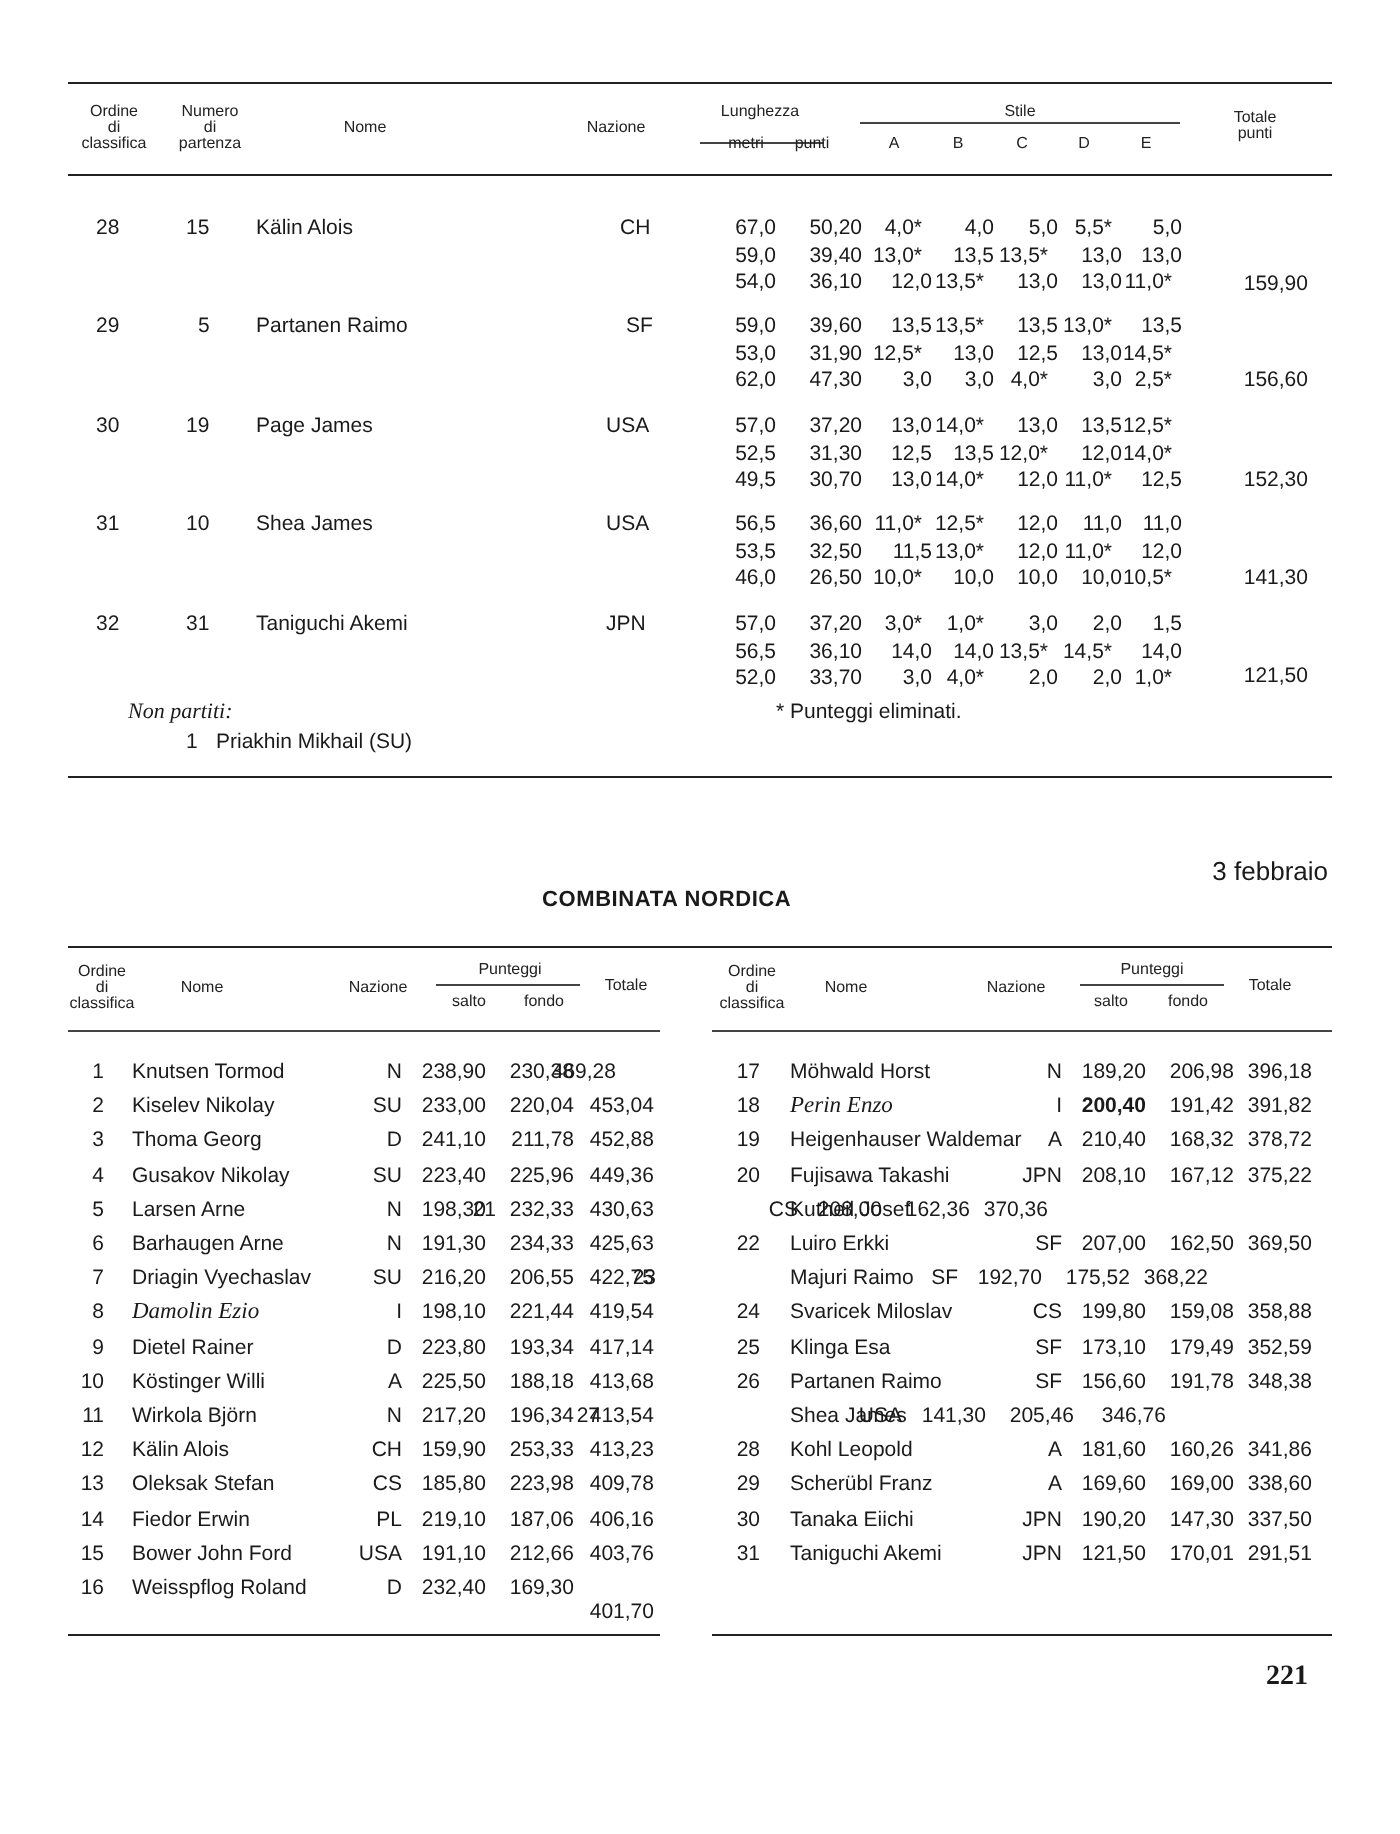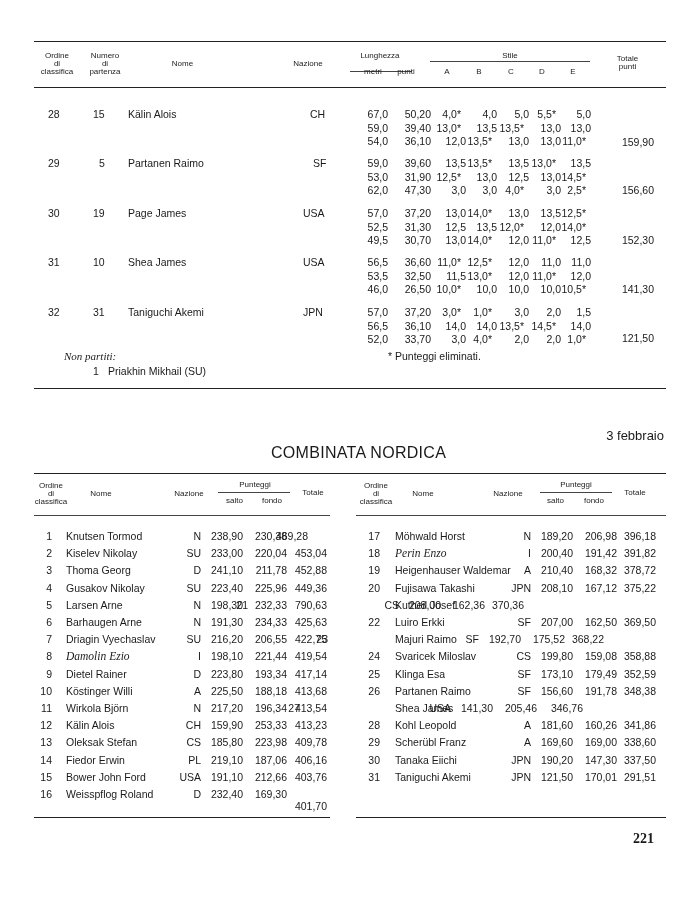--- a/index.html
+++ b/index.html
@@ -7,21 +7,21 @@
       font-family:"Liberation Sans", sans-serif; color:#1a1a1a; }
     .abs { position:absolute; }
     .rule { position:absolute; height:0; border-top:1.5px solid #222; }
     .rule.thin { border-top:1px solid #444; }
     .hdr { position:absolute; font-size:8px; line-height:8px; text-align:center; color:#222; }
     .num { font-size:10.5px; }
     .r { text-align:right; }
     .bt-row { position:absolute; height:17px; font-size:10.5px; white-space:nowrap; }
     .bt-row span { position:absolute; }
     .ital { font-family:"Liberation Serif", serif; font-style:italic; font-size:11.5px; }
-    .title { font-weight:normal; font-size:16px; letter-spacing:0.3px; }
+    .title { font-weight:bold; font-size:11px; letter-spacing:0.3px; }
     .pageno { font-family:"Liberation Serif", serif; font-weight:bold; font-size:14px; }
   </style>
 </head>
 <body>
 
 <div class="rule" style="left:34px;top:41px;width:632px;"></div>
 
 <div>
   <div class="hdr" style="left:34px;top:52px;width:46px;">
     <div>Ordine</div>
@@ -307,21 +307,21 @@
       <span style="right: 457px;">223,40</span>
       <span style="right: 413px;">225,96</span>
       <span style="right: 373px;">449,36</span>
     </div>
     <div class="bt-row" style="top: 598.8px; left: 0px; width: 700px;">
       <span style="right: 648px;">5</span>
       <span style="left: 66px;">Larsen Arne</span>
       <span style="right: 499px;">N</span>
       <span style="right: 457px;">198,30</span>
       <span style="right: 413px;">232,33</span>
-      <span style="right: 373px;">790,63</span>
+      <span style="right: 373px;">430,63</span>
     </div>
     <div class="bt-row" style="top: 616px; left: 0px; width: 700px;">
       <span style="right: 648px;">6</span>
       <span style="left: 66px;">Barhaugen Arne</span>
       <span style="right: 499px;">N</span>
       <span style="right: 457px;">191,30</span>
       <span style="right: 413px;">234,33</span>
       <span style="right: 373px;">425,63</span>
     </div>
     <div class="bt-row" style="top: 633.2px; left: 0px; width: 700px;">
@@ -411,21 +411,21 @@
       <span style="left: 395px;">Möhwald Horst</span>
       <span style="right: 169px;">N</span>
       <span style="right: 127px;">189,20</span>
       <span style="right: 83px;">206,98</span>
       <span style="right: 44px;">396,18</span>
     </div>
     <div class="bt-row" style="top: 547.2px; left: 0px; width: 700px;">
       <span style="right: 320px;">18</span>
       <span class="ital" style="left: 395px;">Perin Enzo</span>
       <span style="right: 169px;">I</span>
-      <span style="right: 127px;">200,40</span>
+      <span style="right: 127px; font-weight: bold;">200,40</span>
       <span style="right: 83px;">191,42</span>
       <span style="right: 44px;">391,82</span>
     </div>
     <div class="bt-row" style="top: 564.4px; left: 0px; width: 700px;">
       <span style="right: 320px;">19</span>
       <span style="left: 395px;">Heigenhauser Waldemar</span>
       <span style="right: 169px;">A</span>
       <span style="right: 127px;">210,40</span>
       <span style="right: 83px;">168,32</span>
       <span style="right: 44px;">378,72</span>

